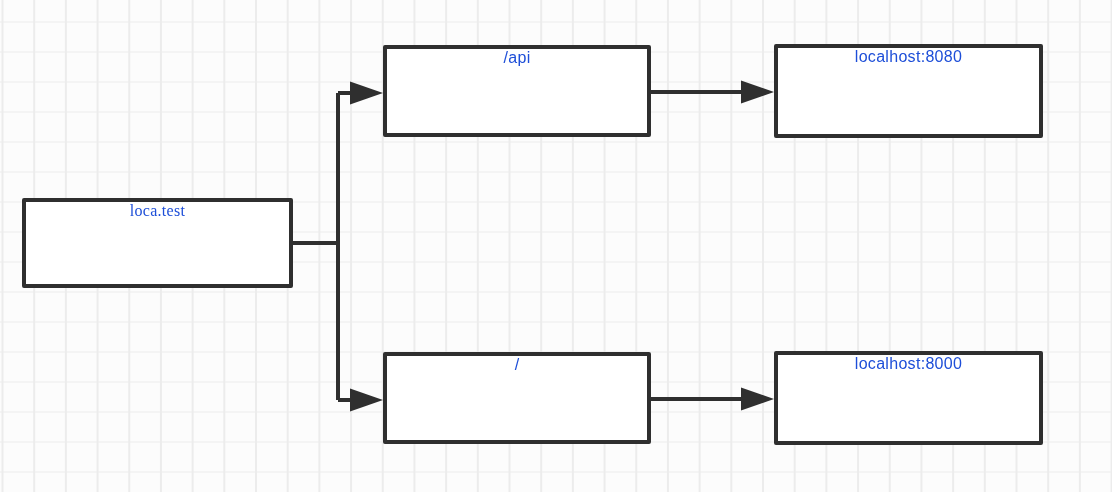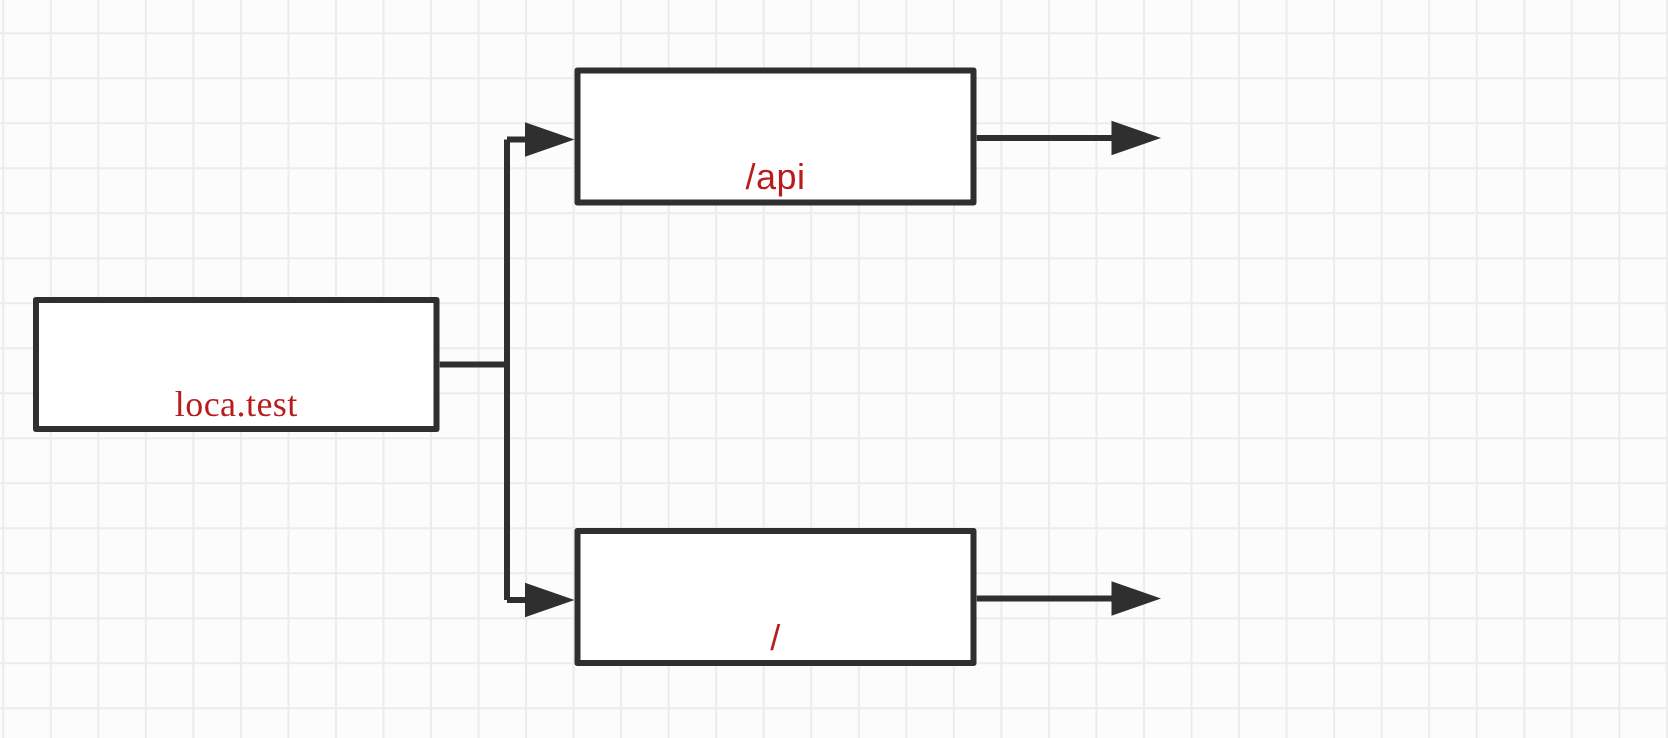--- a/index.html
+++ b/index.html
@@ -37,24 +37,24 @@
     fill: #2f2f2f;
     stroke: none;
   }
   .node {
     position: absolute;
     box-sizing: border-box;
     background: #ffffff;
     border: 4px solid #2f2f2f;
     border-radius: 2px;
     display: flex;
-    align-items: flex-end;
+    align-items: flex-start;
     justify-content: center;
-    font-size: 24px;
-    color: #b91c1c;
+    font-size: 16px;
+    color: #1d4ed8;
     letter-spacing: 0.3px;
   }
   .node-domain   { left: 22px;  top: 198px; width: 271px; height: 90px; font-family: Liberation Serif, serif; }
   .node-api      { left: 383px; top: 45px;  width: 268px; height: 92px; }
   .node-t8080    { left: 774px; top: 44px;  width: 269px; height: 94px; }
   .node-root     { left: 383px; top: 352px; width: 268px; height: 92px; }
   .node-t8000    { left: 774px; top: 351px; width: 269px; height: 94px; }
 </style>
 </head>
 <body>
@@ -84,19 +84,25 @@
   </svg>
 
   <div class="node node-domain">
     <span>loca.test</span>
   </div>
 
   <div class="node node-api">
     <span>/api</span>
   </div>
 
+  <div class="node node-t8080">
+    <span>localhost:8080</span>
+  </div>
 
   <div class="node node-root">
     <span>/</span>
   </div>
 
+  <div class="node node-t8000">
+    <span>localhost:8000</span>
+  </div>
 
 </div>
 
 </body></html>

